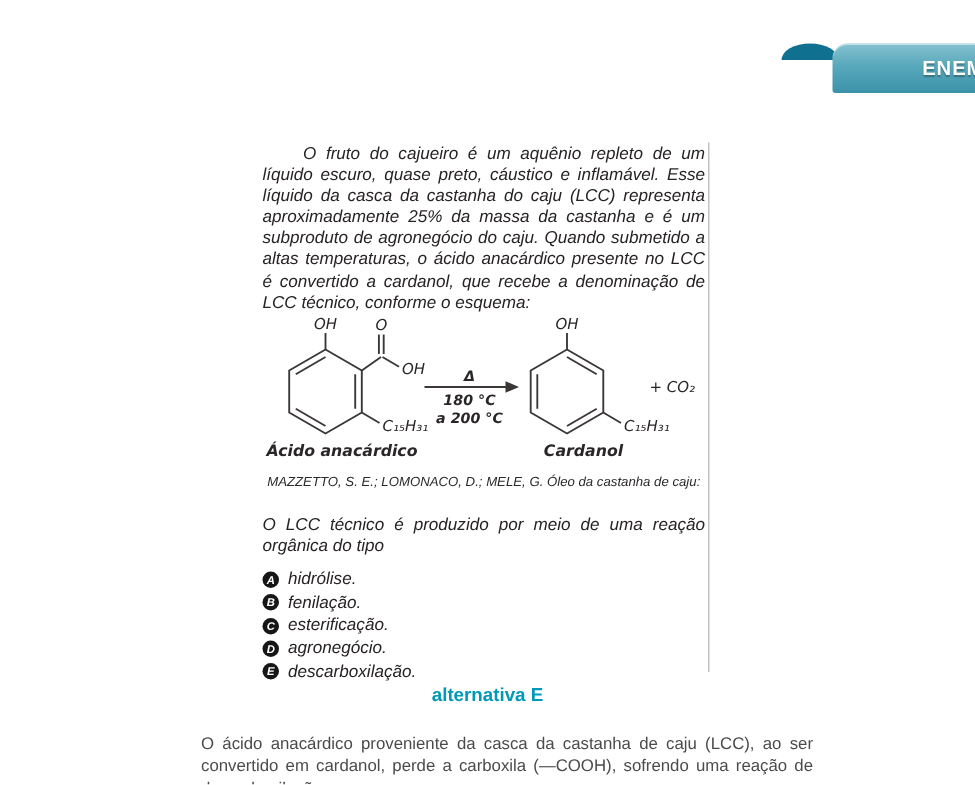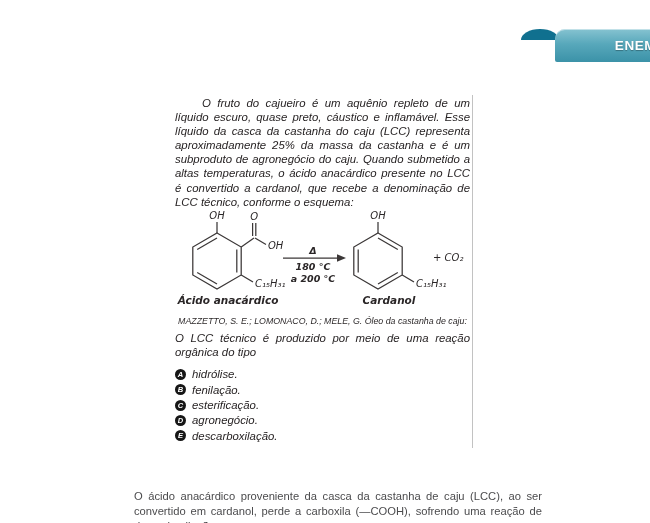--- a/index.html
+++ b/index.html
@@ -25,21 +25,21 @@
   .qcol{position:absolute;left:175px;top:96px;width:295px;color:#272324;font-style:italic;}
   .statement{margin:0;font-size:11.4px;line-height:14.1px;text-align:justify;text-indent:27px;}
   .scheme{display:block;margin-top:2px;}
   .scheme text{font-family:"DejaVu Sans",sans-serif;font-size:10px;fill:#2a2627;}
   .scheme .mol-name{font-size:10.5px;font-weight:bold;}
   .scheme .cond{font-size:9.5px;font-weight:bold;}
   .scheme line,.scheme path{stroke:#3b3737;stroke-width:1.25;fill:none;}
   .scheme .ah{fill:#3b3737;stroke:none;}
   .source{margin-top:5px;text-align:center;font-size:8.8px;line-height:10.8px;color:#2c2829;}
   .source .b{font-weight:bold;}
-  .prompt{margin:4px 0 0;font-size:11.4px;line-height:14.5px;text-align:justify;}
+  .prompt{margin:16px 0 0;font-size:11.4px;line-height:14.5px;text-align:justify;}
   .alts{list-style:none;margin:7px 0 0;padding:0;font-size:11.4px;}
   .alts li{display:flex;align-items:center;height:15.4px;}
   .alt-circle{flex:0 0 auto;width:11px;height:11px;border-radius:50%;background:#161616;color:#fff;
          font-size:7.5px;font-weight:bold;display:flex;align-items:center;justify-content:center;
          margin-right:6px;}
 
   
   .answer-label{position:absolute;left:0;top:456px;width:650px;text-align:center;
          color:#0099b8;font-weight:bold;font-size:12.5px;}
   .answer-expl{position:absolute;left:122px;top:477px;width:408px;margin:12px;
@@ -127,15 +127,16 @@
         <span class="alt-circle">D</span>
         <span class="alt-text">agronegócio.</span>
       </li>
       <li>
         <span class="alt-circle">E</span>
         <span class="alt-text">descarboxilação.</span>
       </li>
     </ul>
   </main>
 
+  <div class="answer-label">alternativa E</div>
   <p class="answer-expl">O ácido anacárdico proveniente da casca da castanha de caju (LCC), ao ser convertido em cardanol, perde a carboxila (—COOH), sofrendo uma reação de descarboxilação.</p>
 
 </div>
 
 </body></html>

